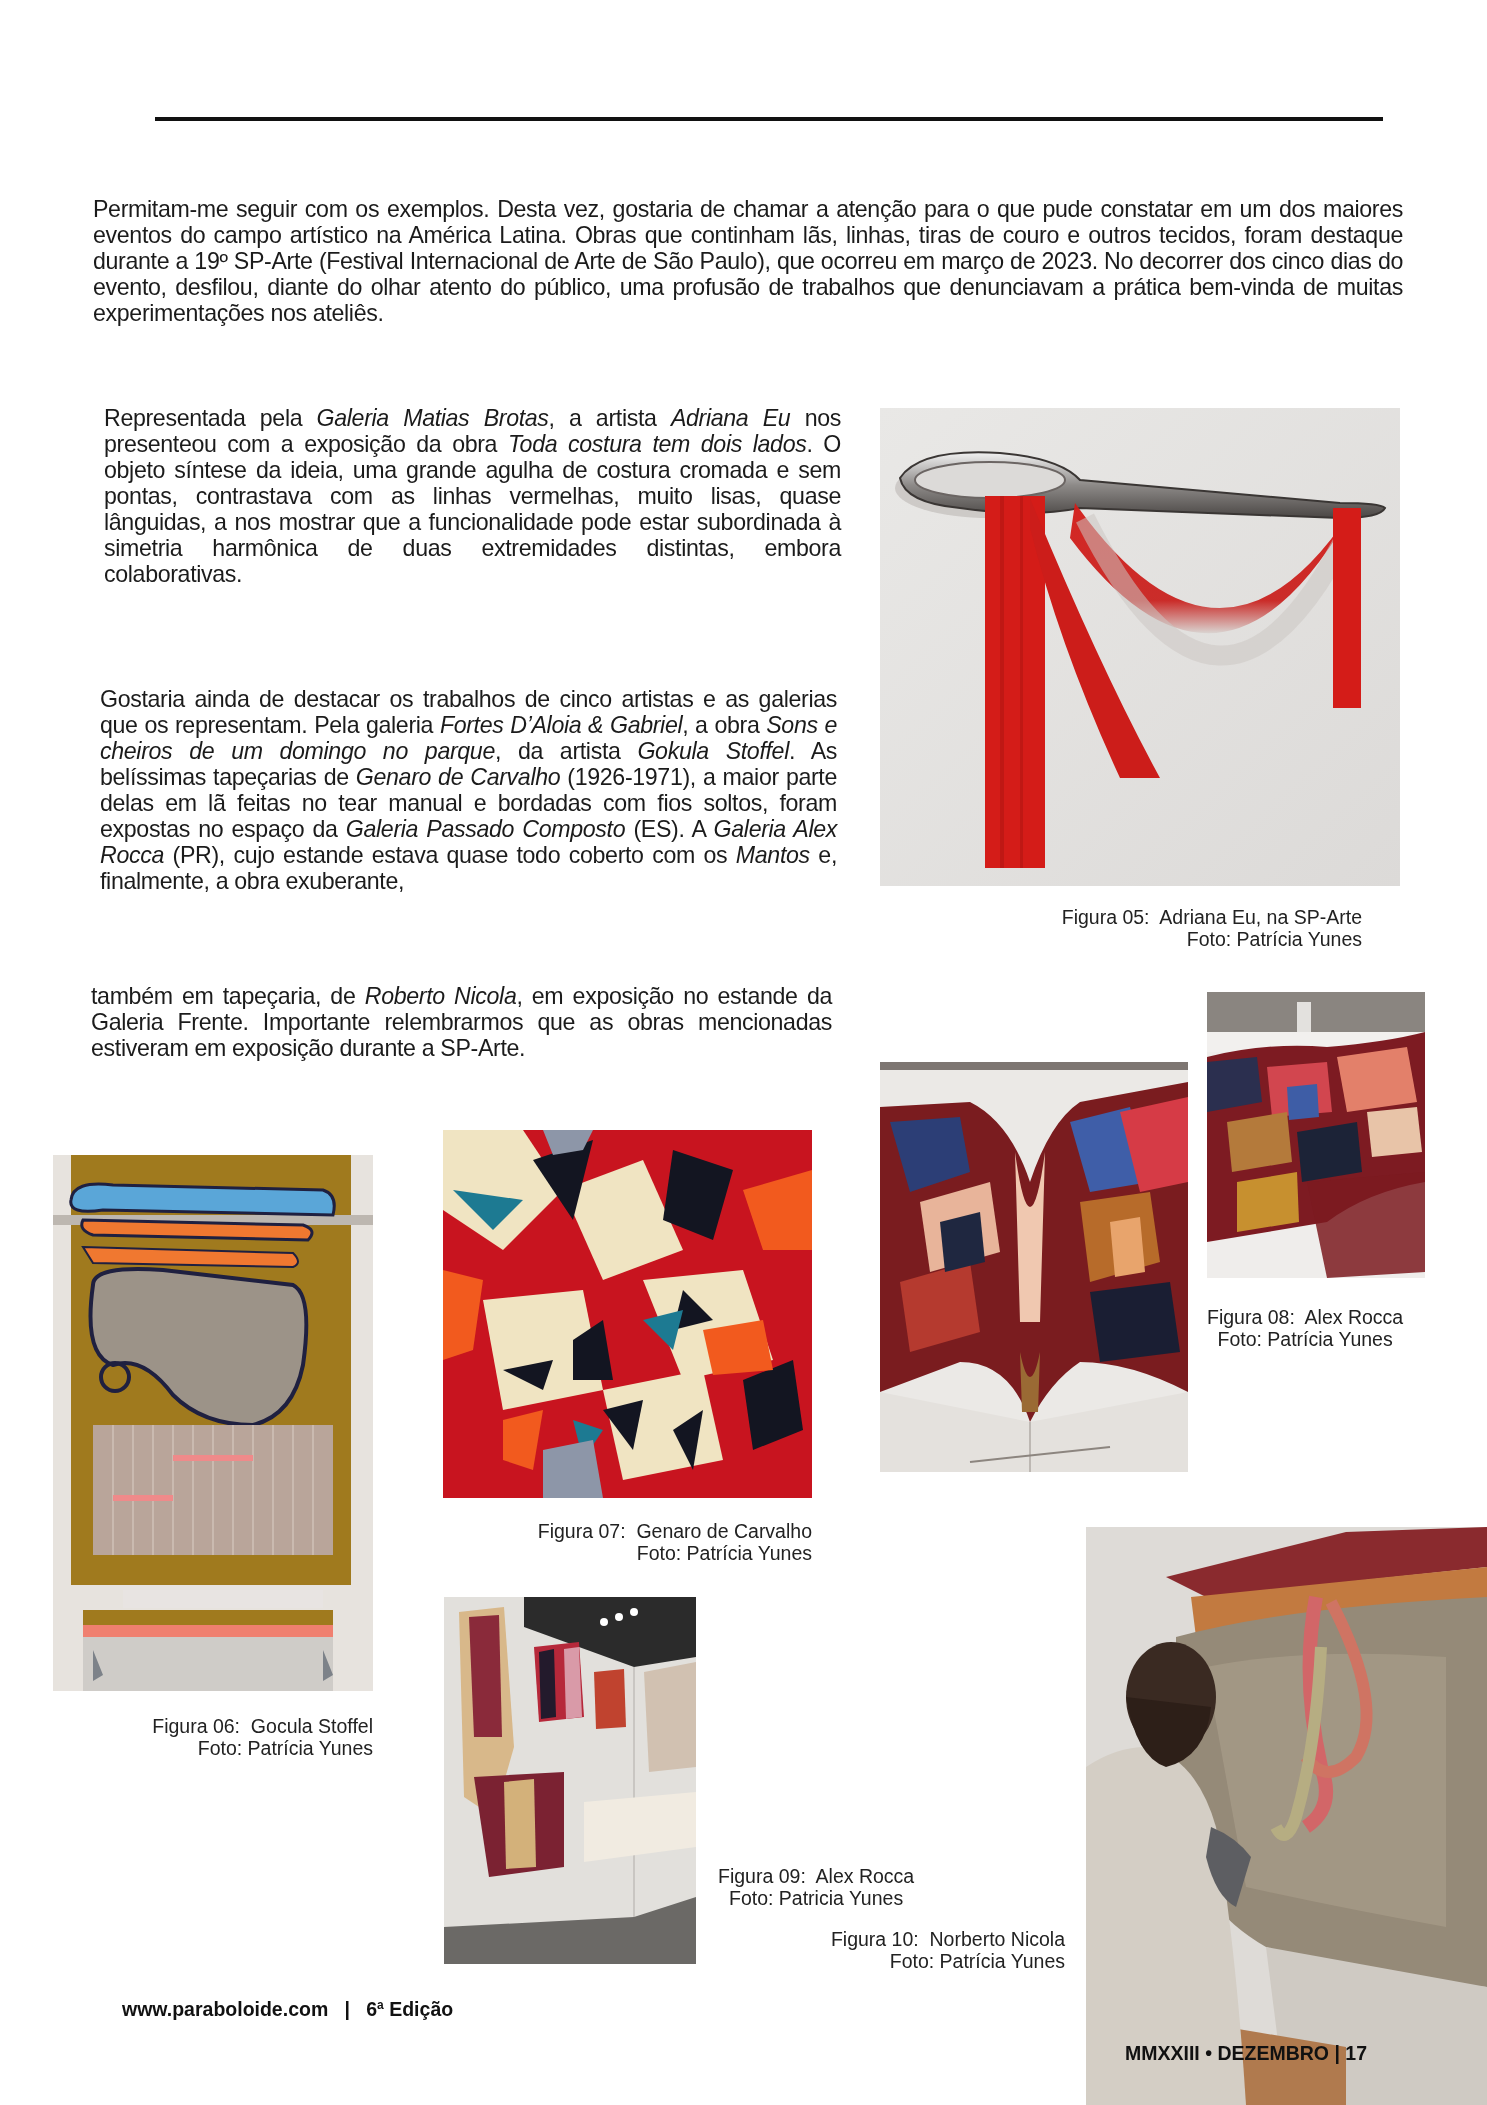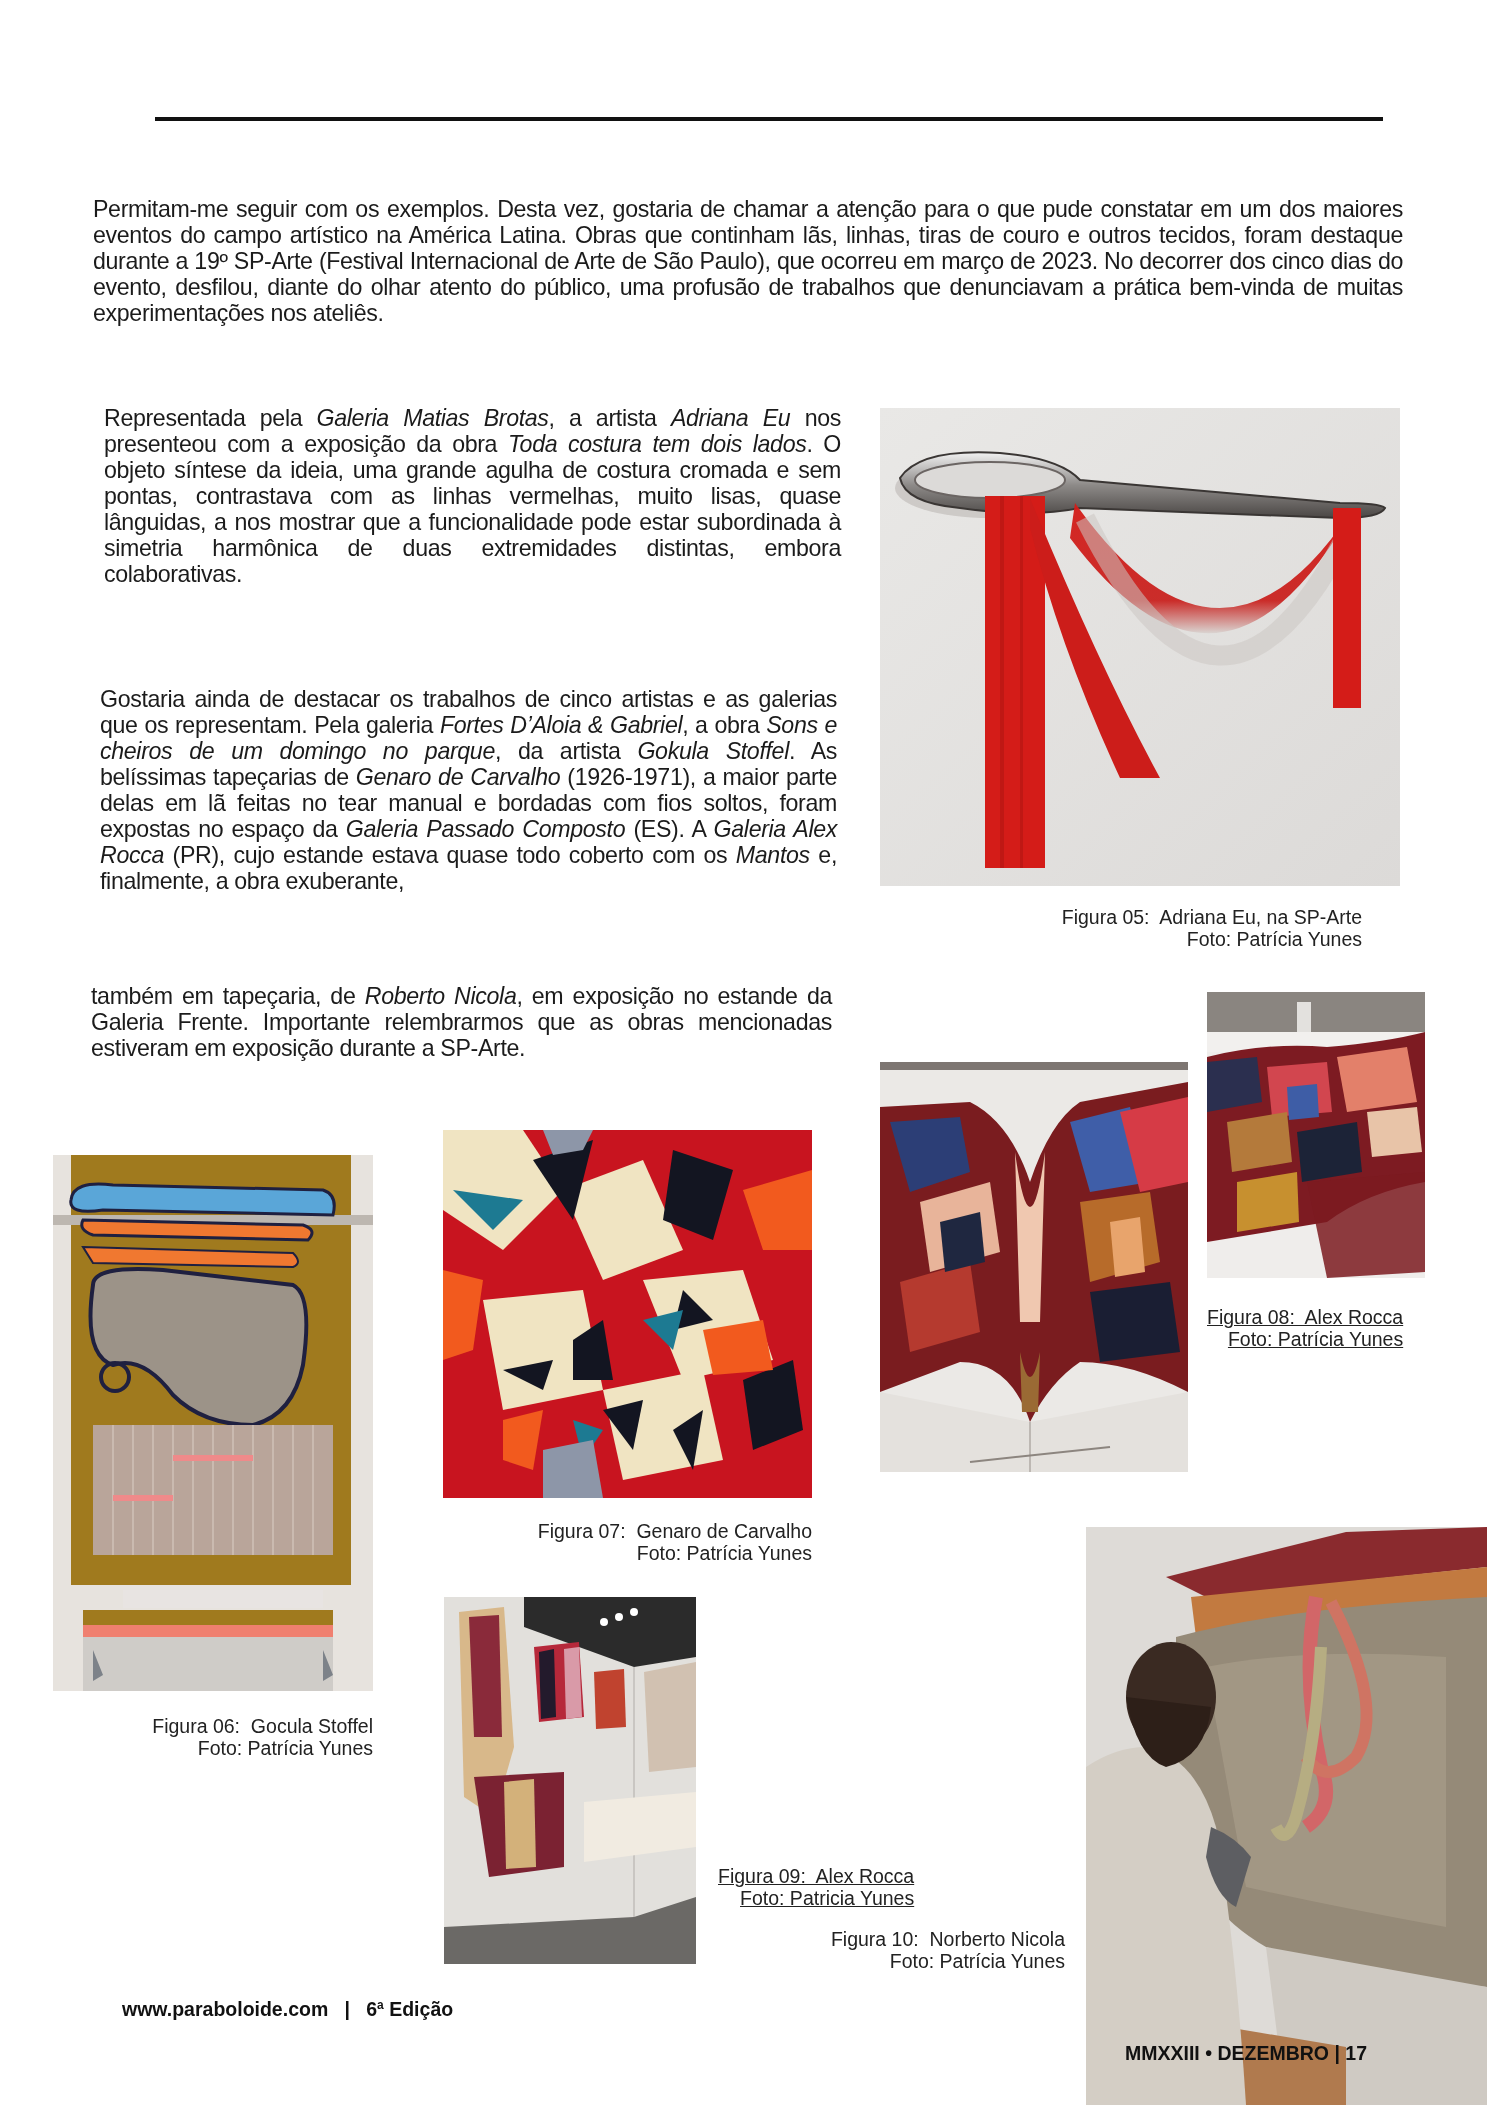--- a/index.html
+++ b/index.html
@@ -10,21 +10,21 @@
 
     .para { position: absolute; font-family: "Liberation Sans", sans-serif; font-size: 23.2px; line-height: 26px; text-align: justify; color: #1b1b1b; letter-spacing: -0.35px; }
     .para i { font-style: italic; }
     .p1 { left: 93px; top: 196px; width: 1310px; text-align: justify; text-align-last: left; }
     .p2 { left: 95px; top: 405px; width: 737px; text-align-last: left; margin-left: 9px; }
     .p3 { left: 100px; top: 686px; width: 737px; }
     .p4 { left: 91px; top: 983px; width: 741px; text-align-last: left; }
 
     .cap { position: absolute; font-family: "Liberation Sans", sans-serif; font-size: 19.5px; line-height: 22px; color: #222; white-space: pre; }
     .cap.right { text-align: right; }
-    .cap.left { text-align: right; text-decoration: underline; }
+    .cap.left { text-align: center; }
 
     .fig { position: absolute; overflow: hidden; }
 
     .footer { position: absolute; top: 1998px; font-family: "Liberation Sans", sans-serif; font-weight: bold; font-size: 19.5px; color: #111; white-space: pre; }
     .footer sup { font-size: 12px; vertical-align: 7px; }
   </style>
 </head>
 <body>
 
 <div class="rule"></div>

